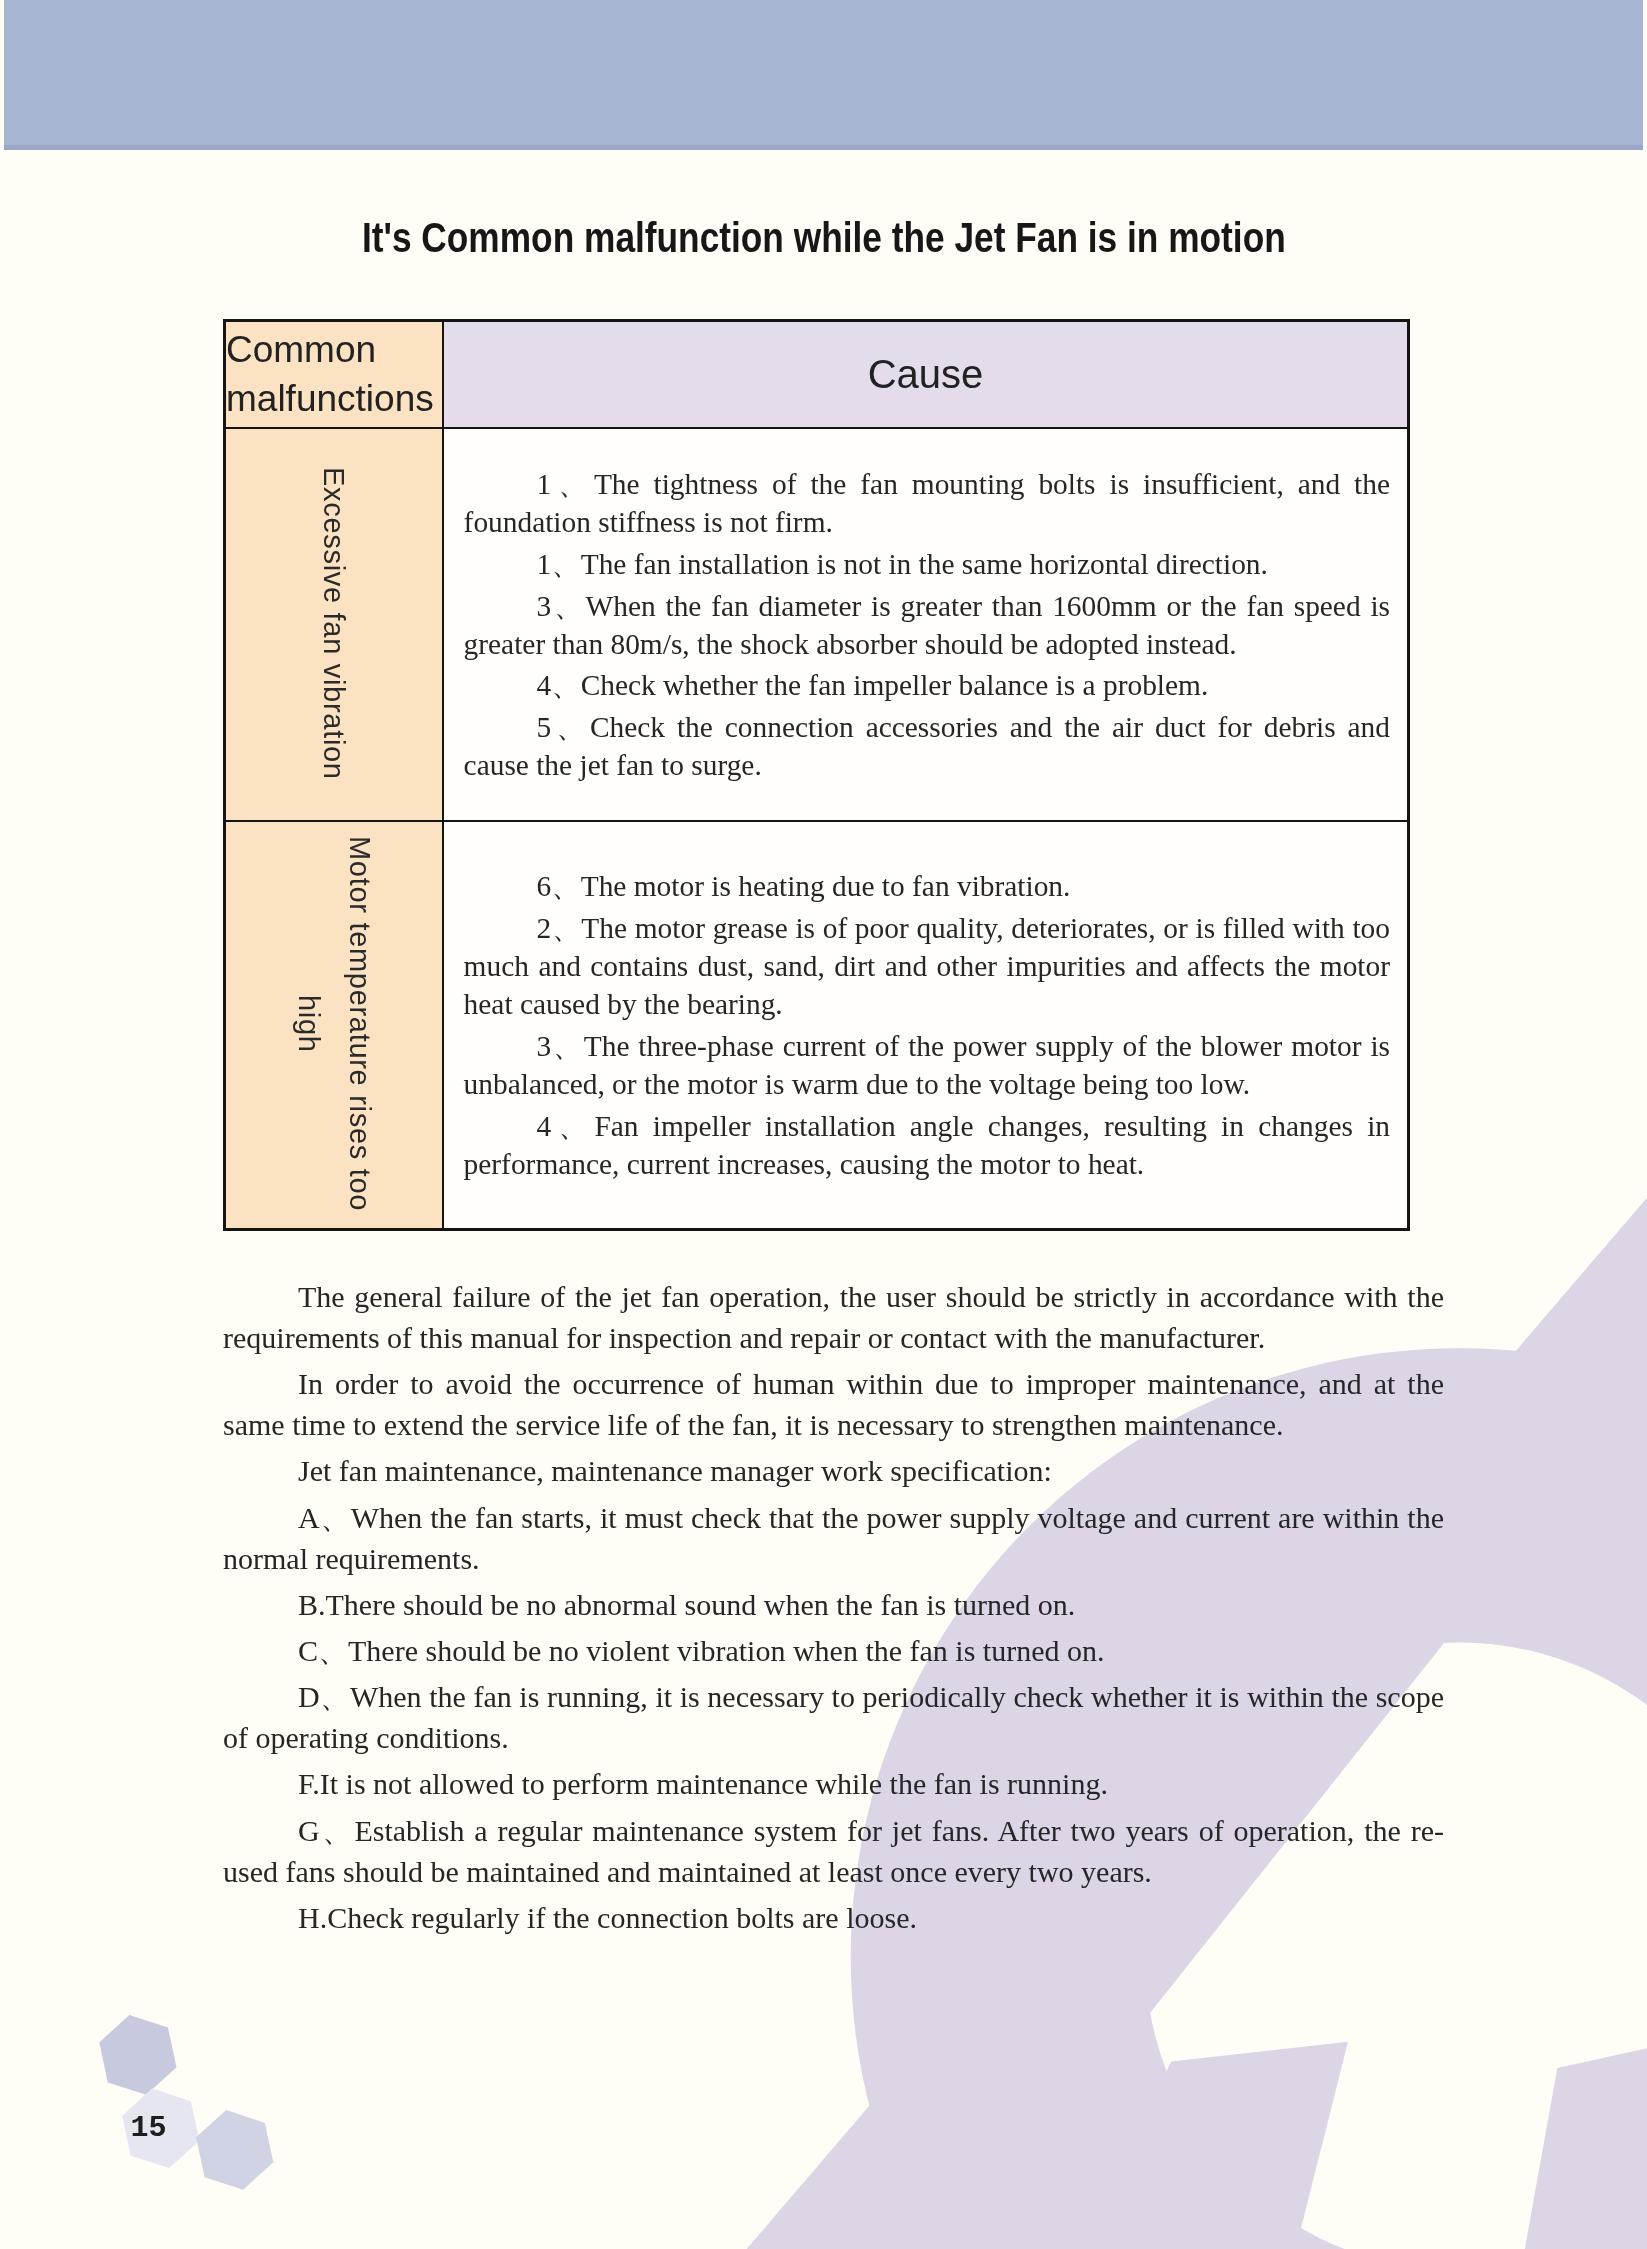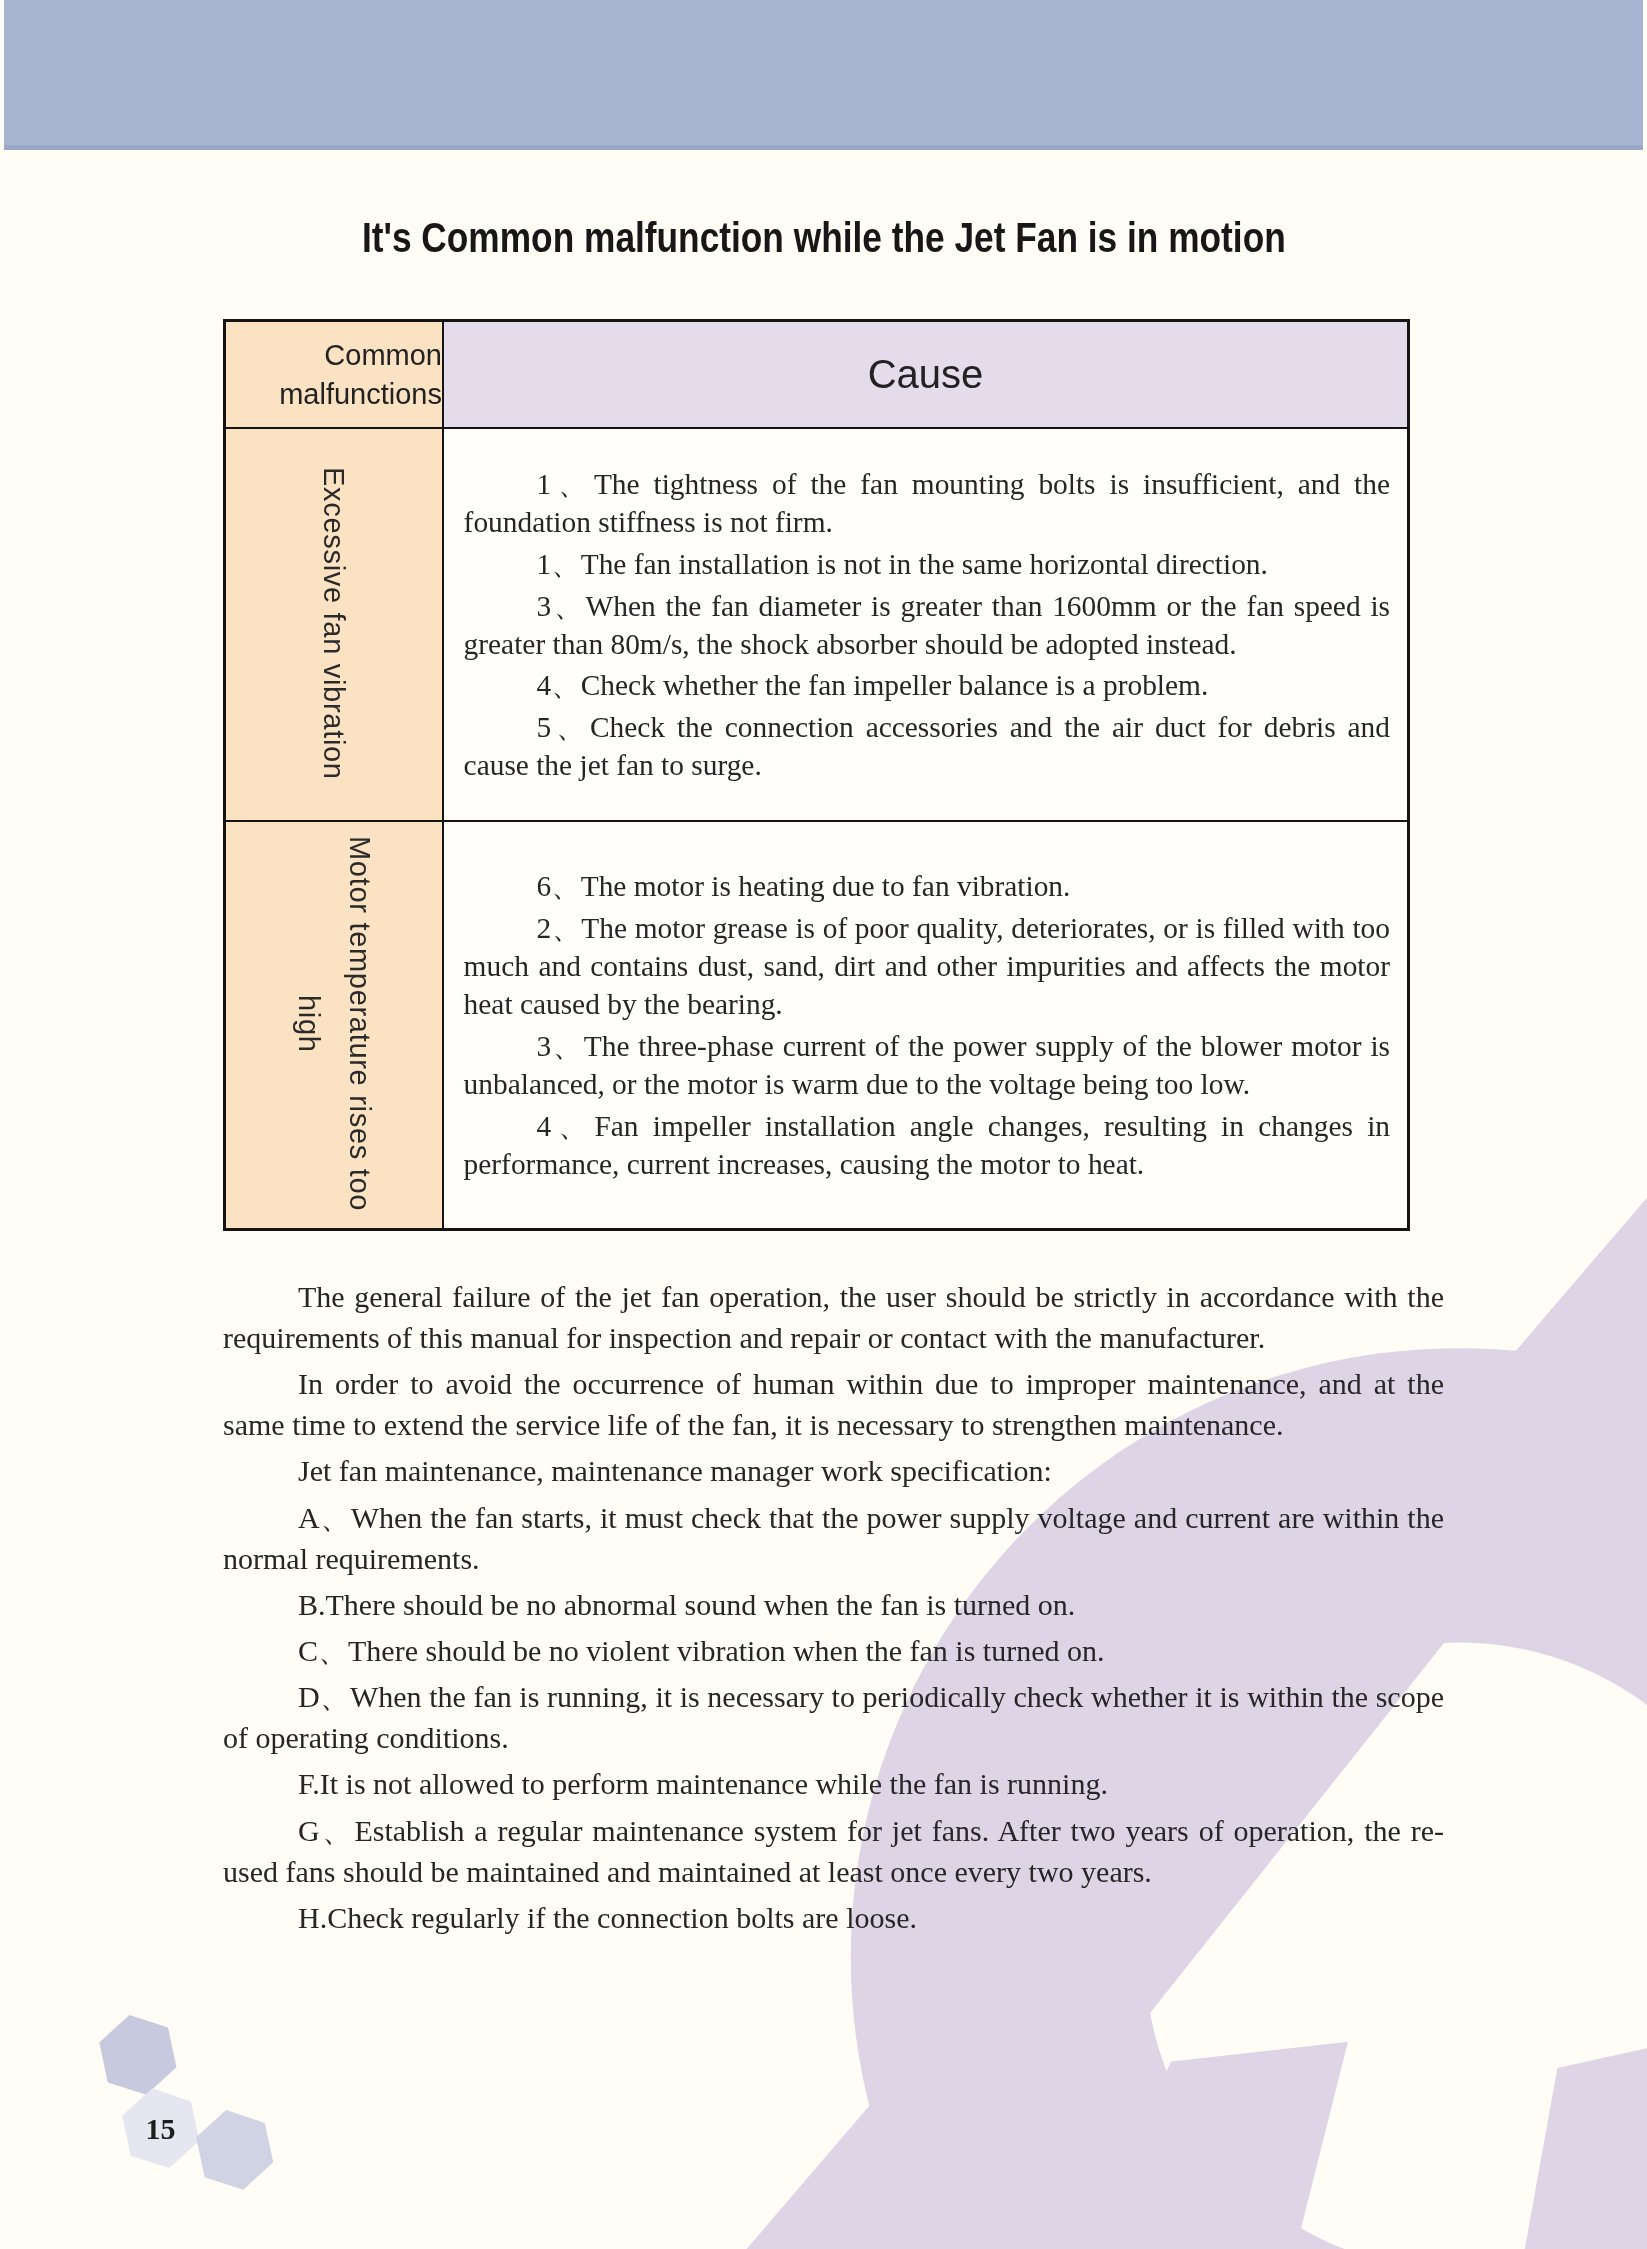--- a/index.html
+++ b/index.html
@@ -68,24 +68,24 @@
   .malf-table th, .malf-table td {
     border: 2px solid #141414;
     padding: 0;
   }
   .col-malf { width: 216px; }
   .th-common {
     height: 105px;
     background: #fbe2c2;
     font-family: "Liberation Sans", sans-serif;
     font-weight: 400;
-    font-size: 29px;
+    font-size: 37px;
     line-height: 1.32;
     color: #222222;
-    text-align: right;
+    text-align: left;
     vertical-align: middle;
   }
   .th-cause {
     background: #e4dcea;
     font-family: "Liberation Sans", sans-serif;
     font-weight: 400;
     font-size: 40px;
     color: #222222;
     text-align: center;
     vertical-align: middle;
@@ -138,27 +138,27 @@
     line-height: 41px;
     color: #262626;
     text-align: justify;
     text-indent: 75px;
     font-family: "Liberation Serif", serif;
   }
 
   
   .page-number {
     position: absolute;
-    left: 121px;
+    left: 109px;
     top: 2109px;
     width: 79px;
     height: 39px;
     line-height: 39px;
     text-align: center;
-    font-family: Liberation Serif, serif;
+    font-family: Liberation Mono, monospace;
     font-weight: 700;
     font-size: 30px;
     color: #1e1e1e;
     z-index: 2;
   }
 </style>
 </head>
 <body>
 
 <div class="page">

